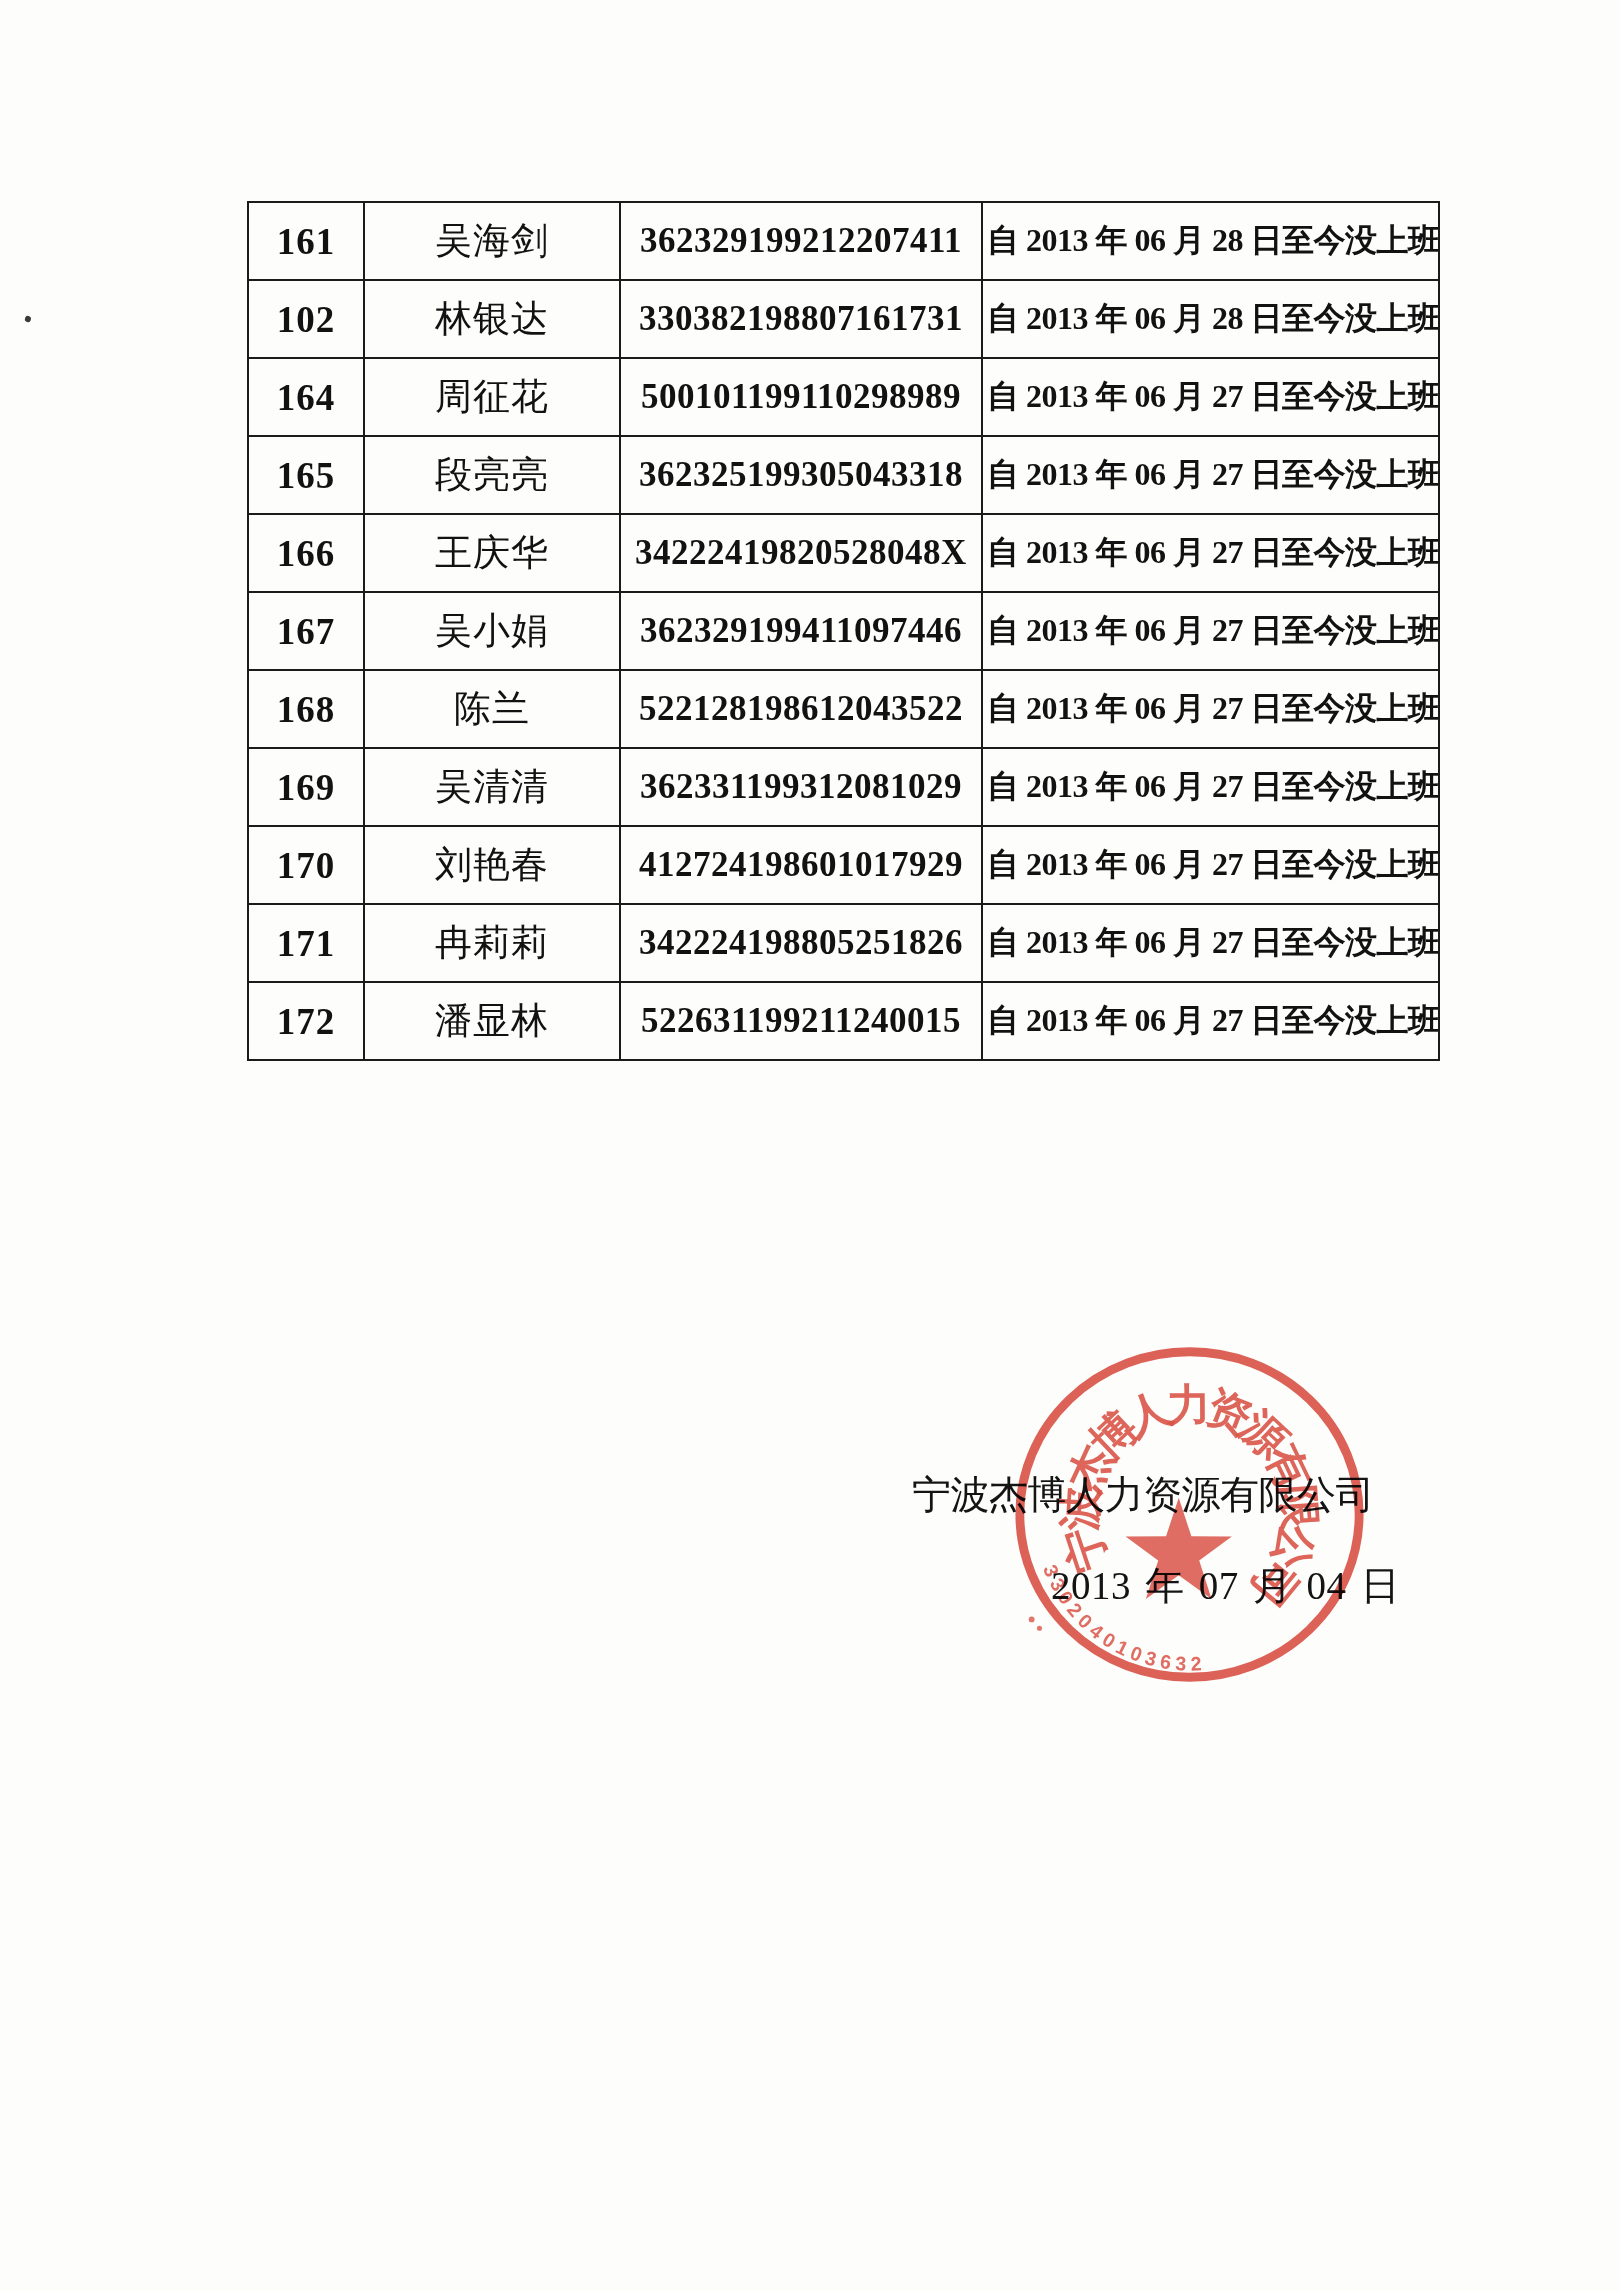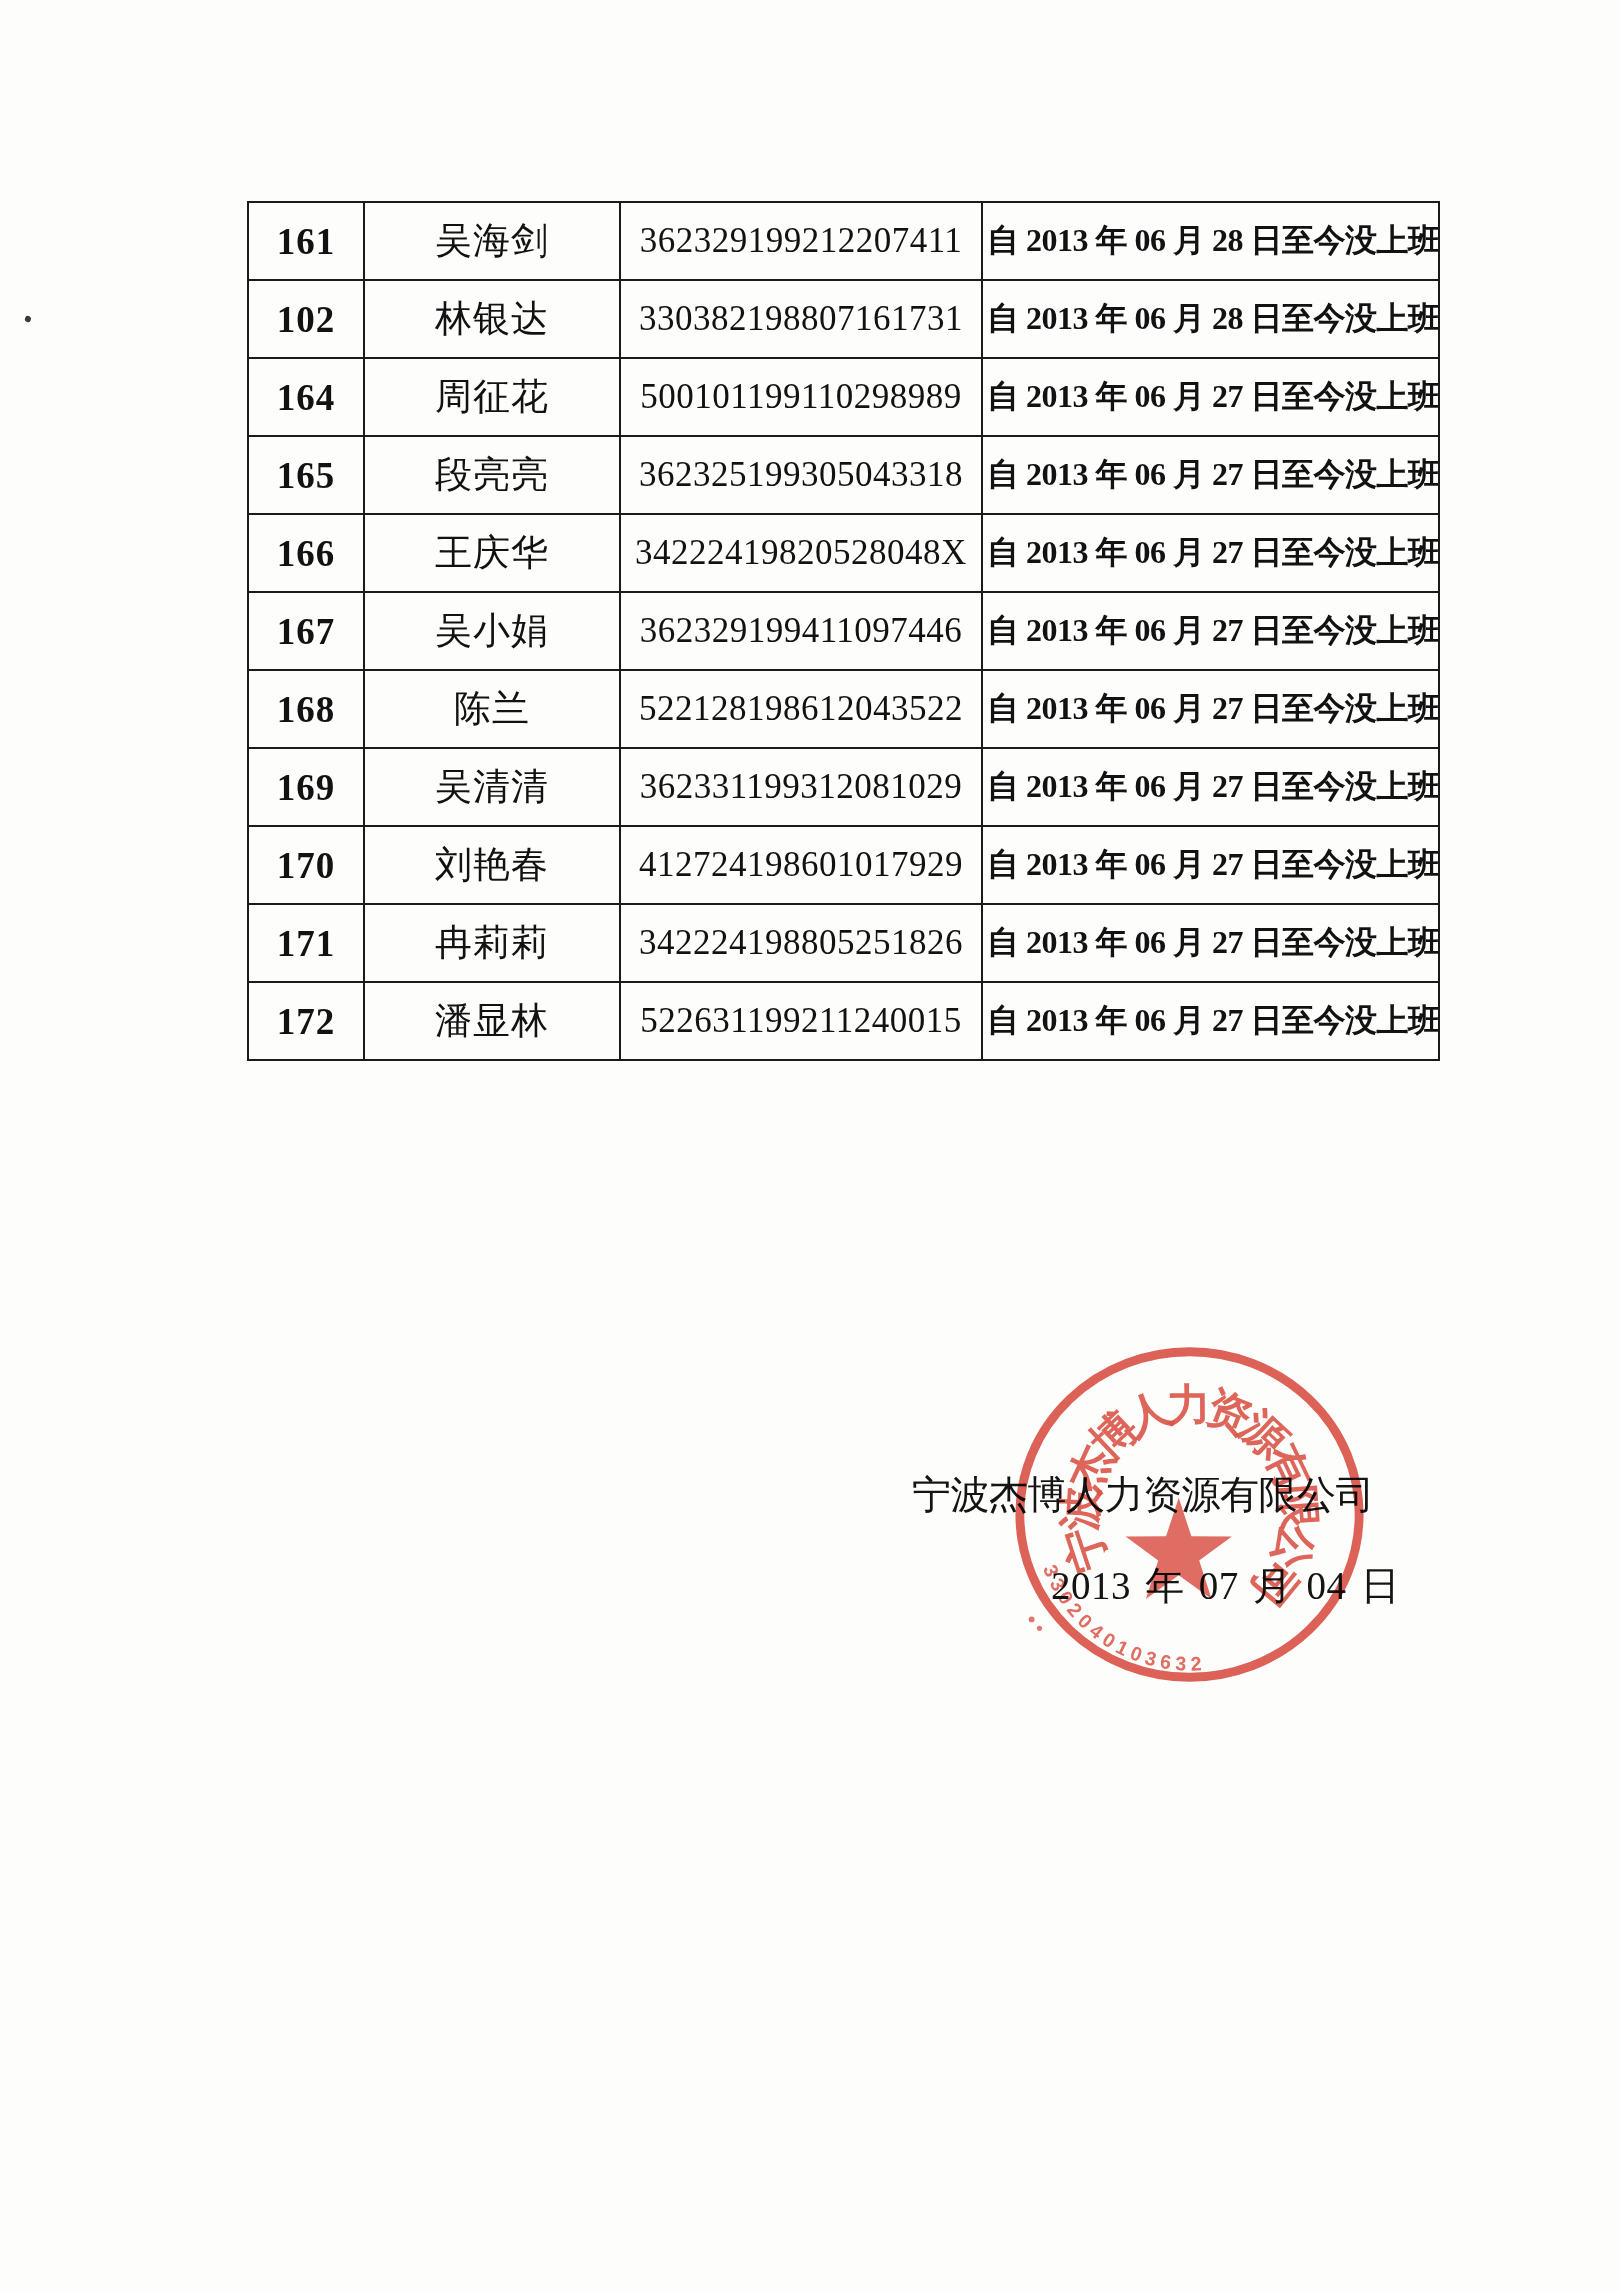--- a/index.html
+++ b/index.html
@@ -27,21 +27,21 @@
     border:2px solid #1b1b1b;
     height:76px;
     text-align:center;
     vertical-align:middle;
     padding:0 3.9px;
     white-space:nowrap;
     overflow:hidden;
   }
   td.c-index{font-size:37px;font-weight:700;letter-spacing:1px;}
   td.c-name{font-size:37px;font-weight:400;letter-spacing:1px;}
-  td.c-id{font-size:35px;font-weight:400;letter-spacing:0.5px;}
+  td.c-id{font-size:35px;font-weight:700;letter-spacing:0.5px;}
   td.c-status{font-size:32px;font-weight:600;letter-spacing:-0.5px;margin-left:32px;}
   .company-line{
     position:absolute;left:912px;top:1468px;
     font-size:39px;letter-spacing:-0.5px;
     color:#141414;white-space:nowrap;z-index:3;
   }
   .date-line{
     position:absolute;left:1043px;top:1559px;
     font-size:39px;letter-spacing:0.5px;word-spacing:3.9px;
     color:#141414;white-space:nowrap;z-index:3;margin-left:8px;

